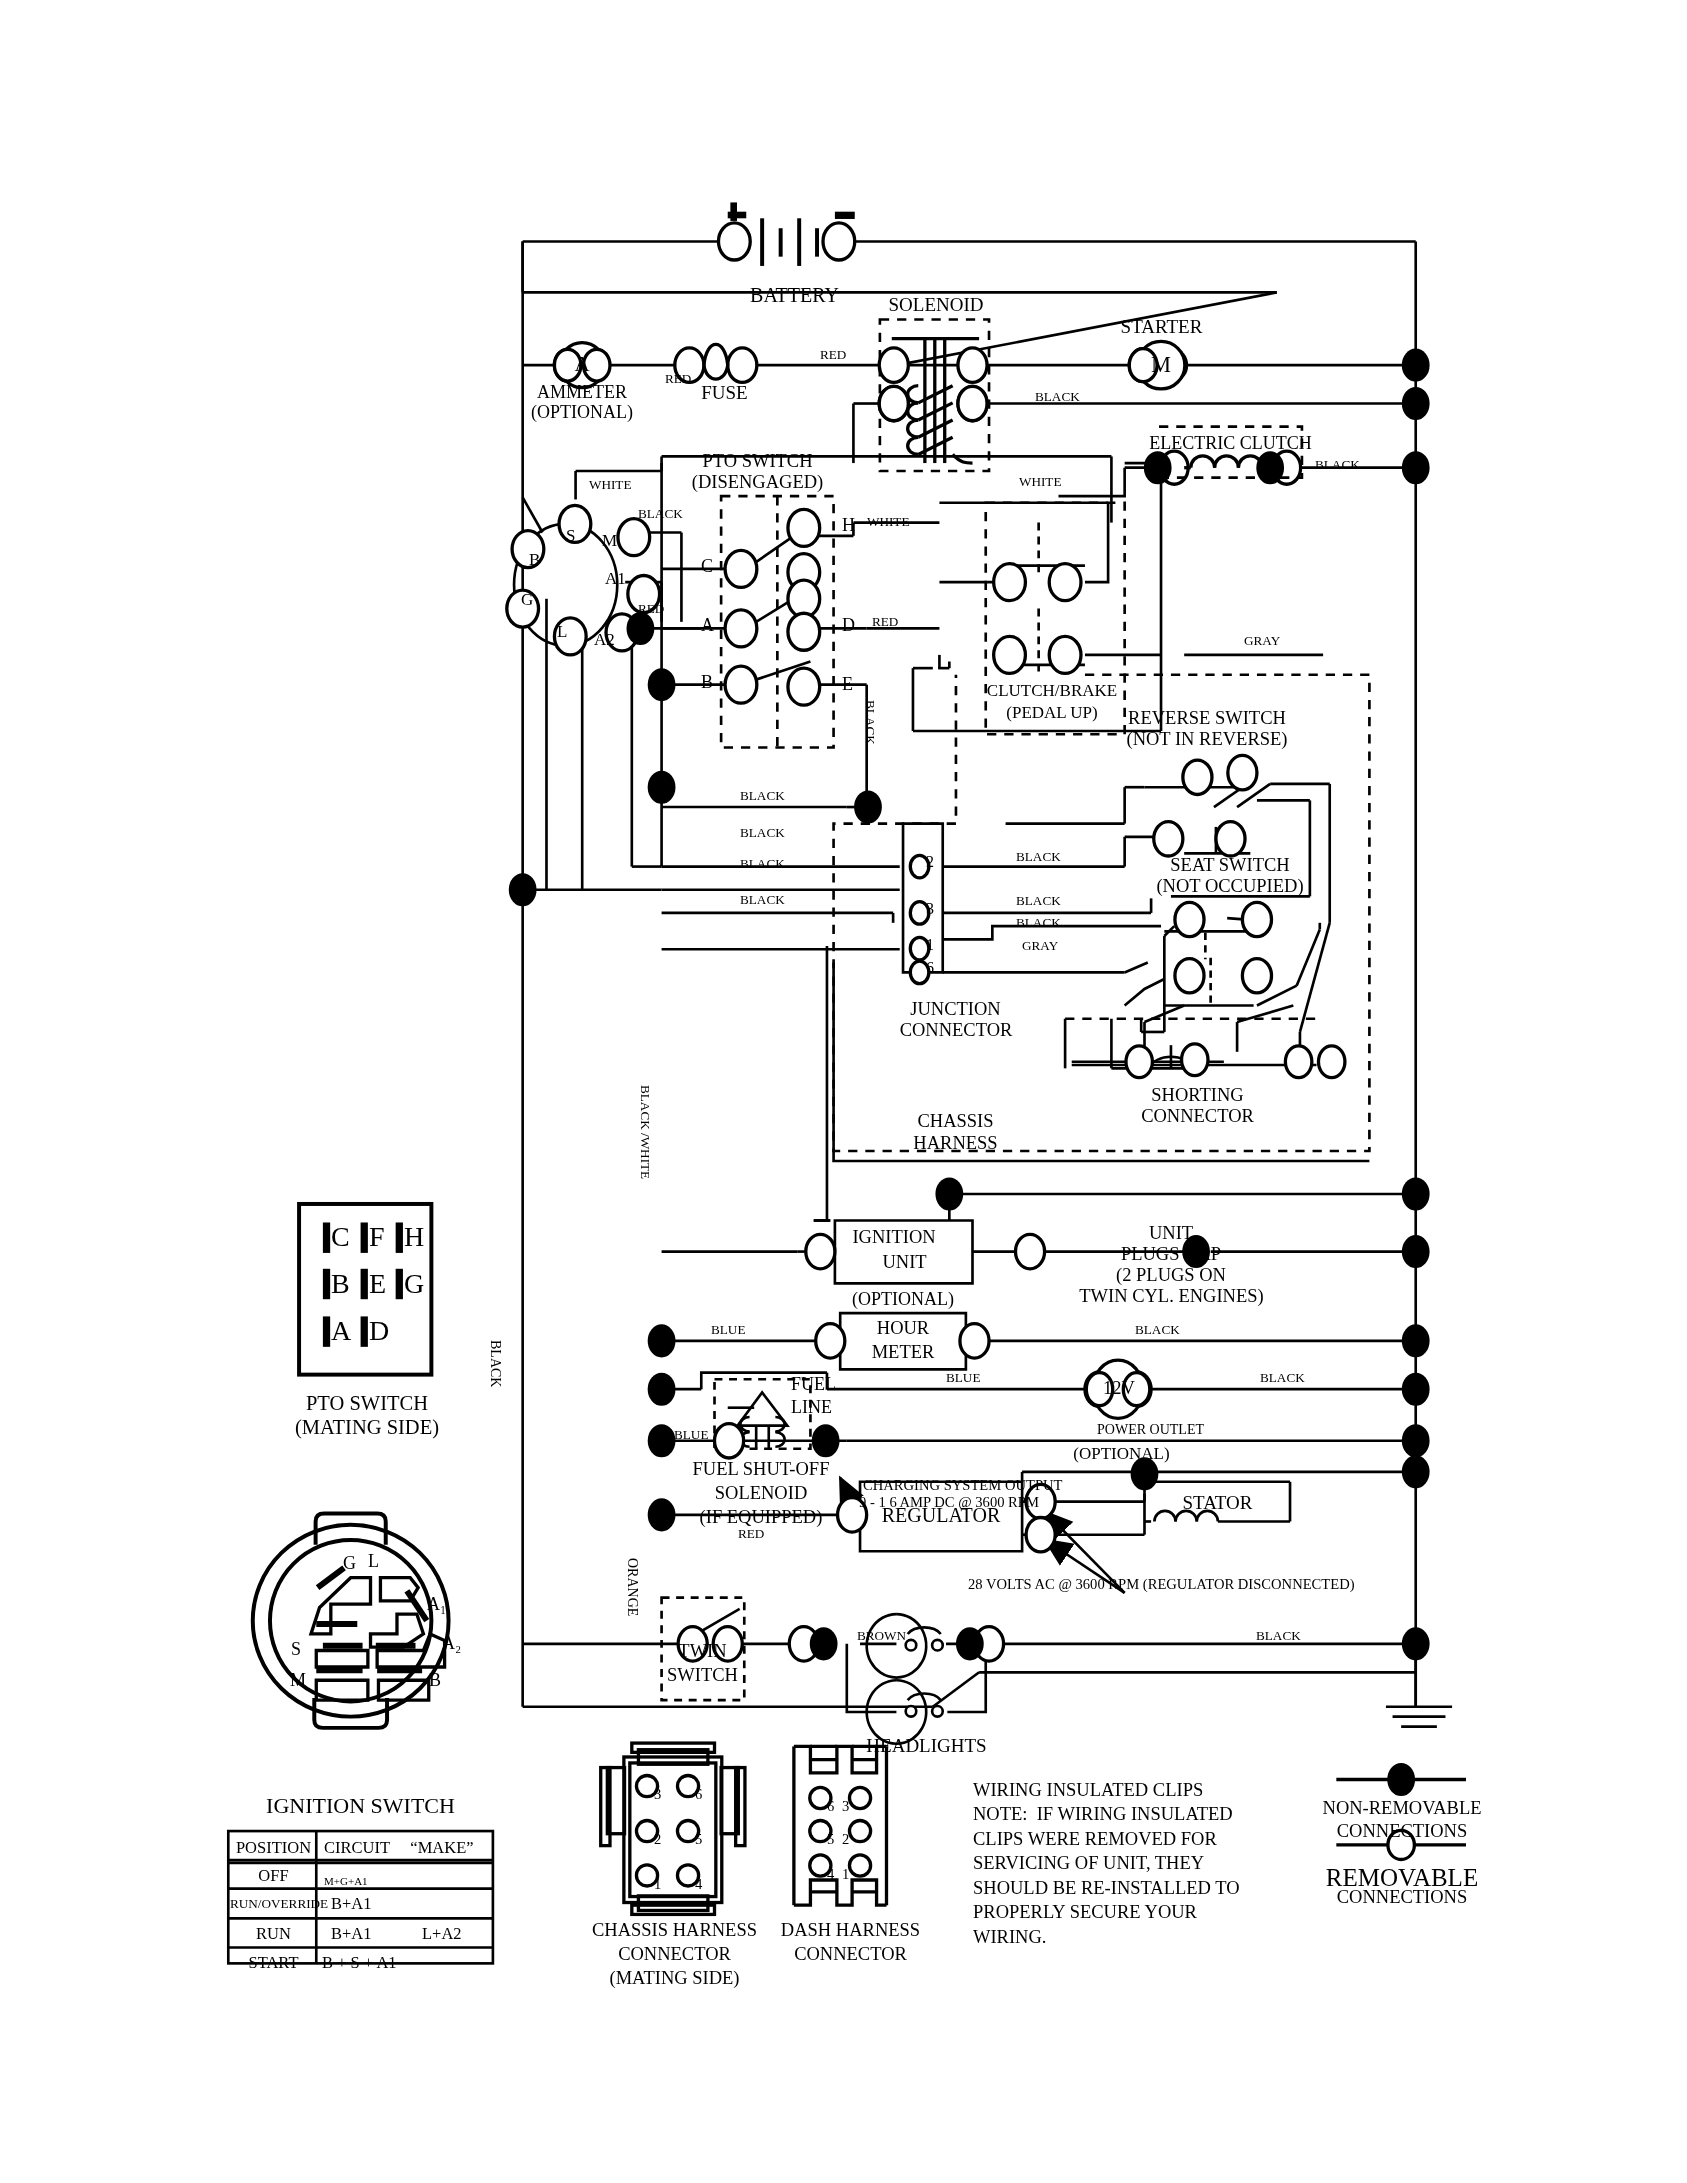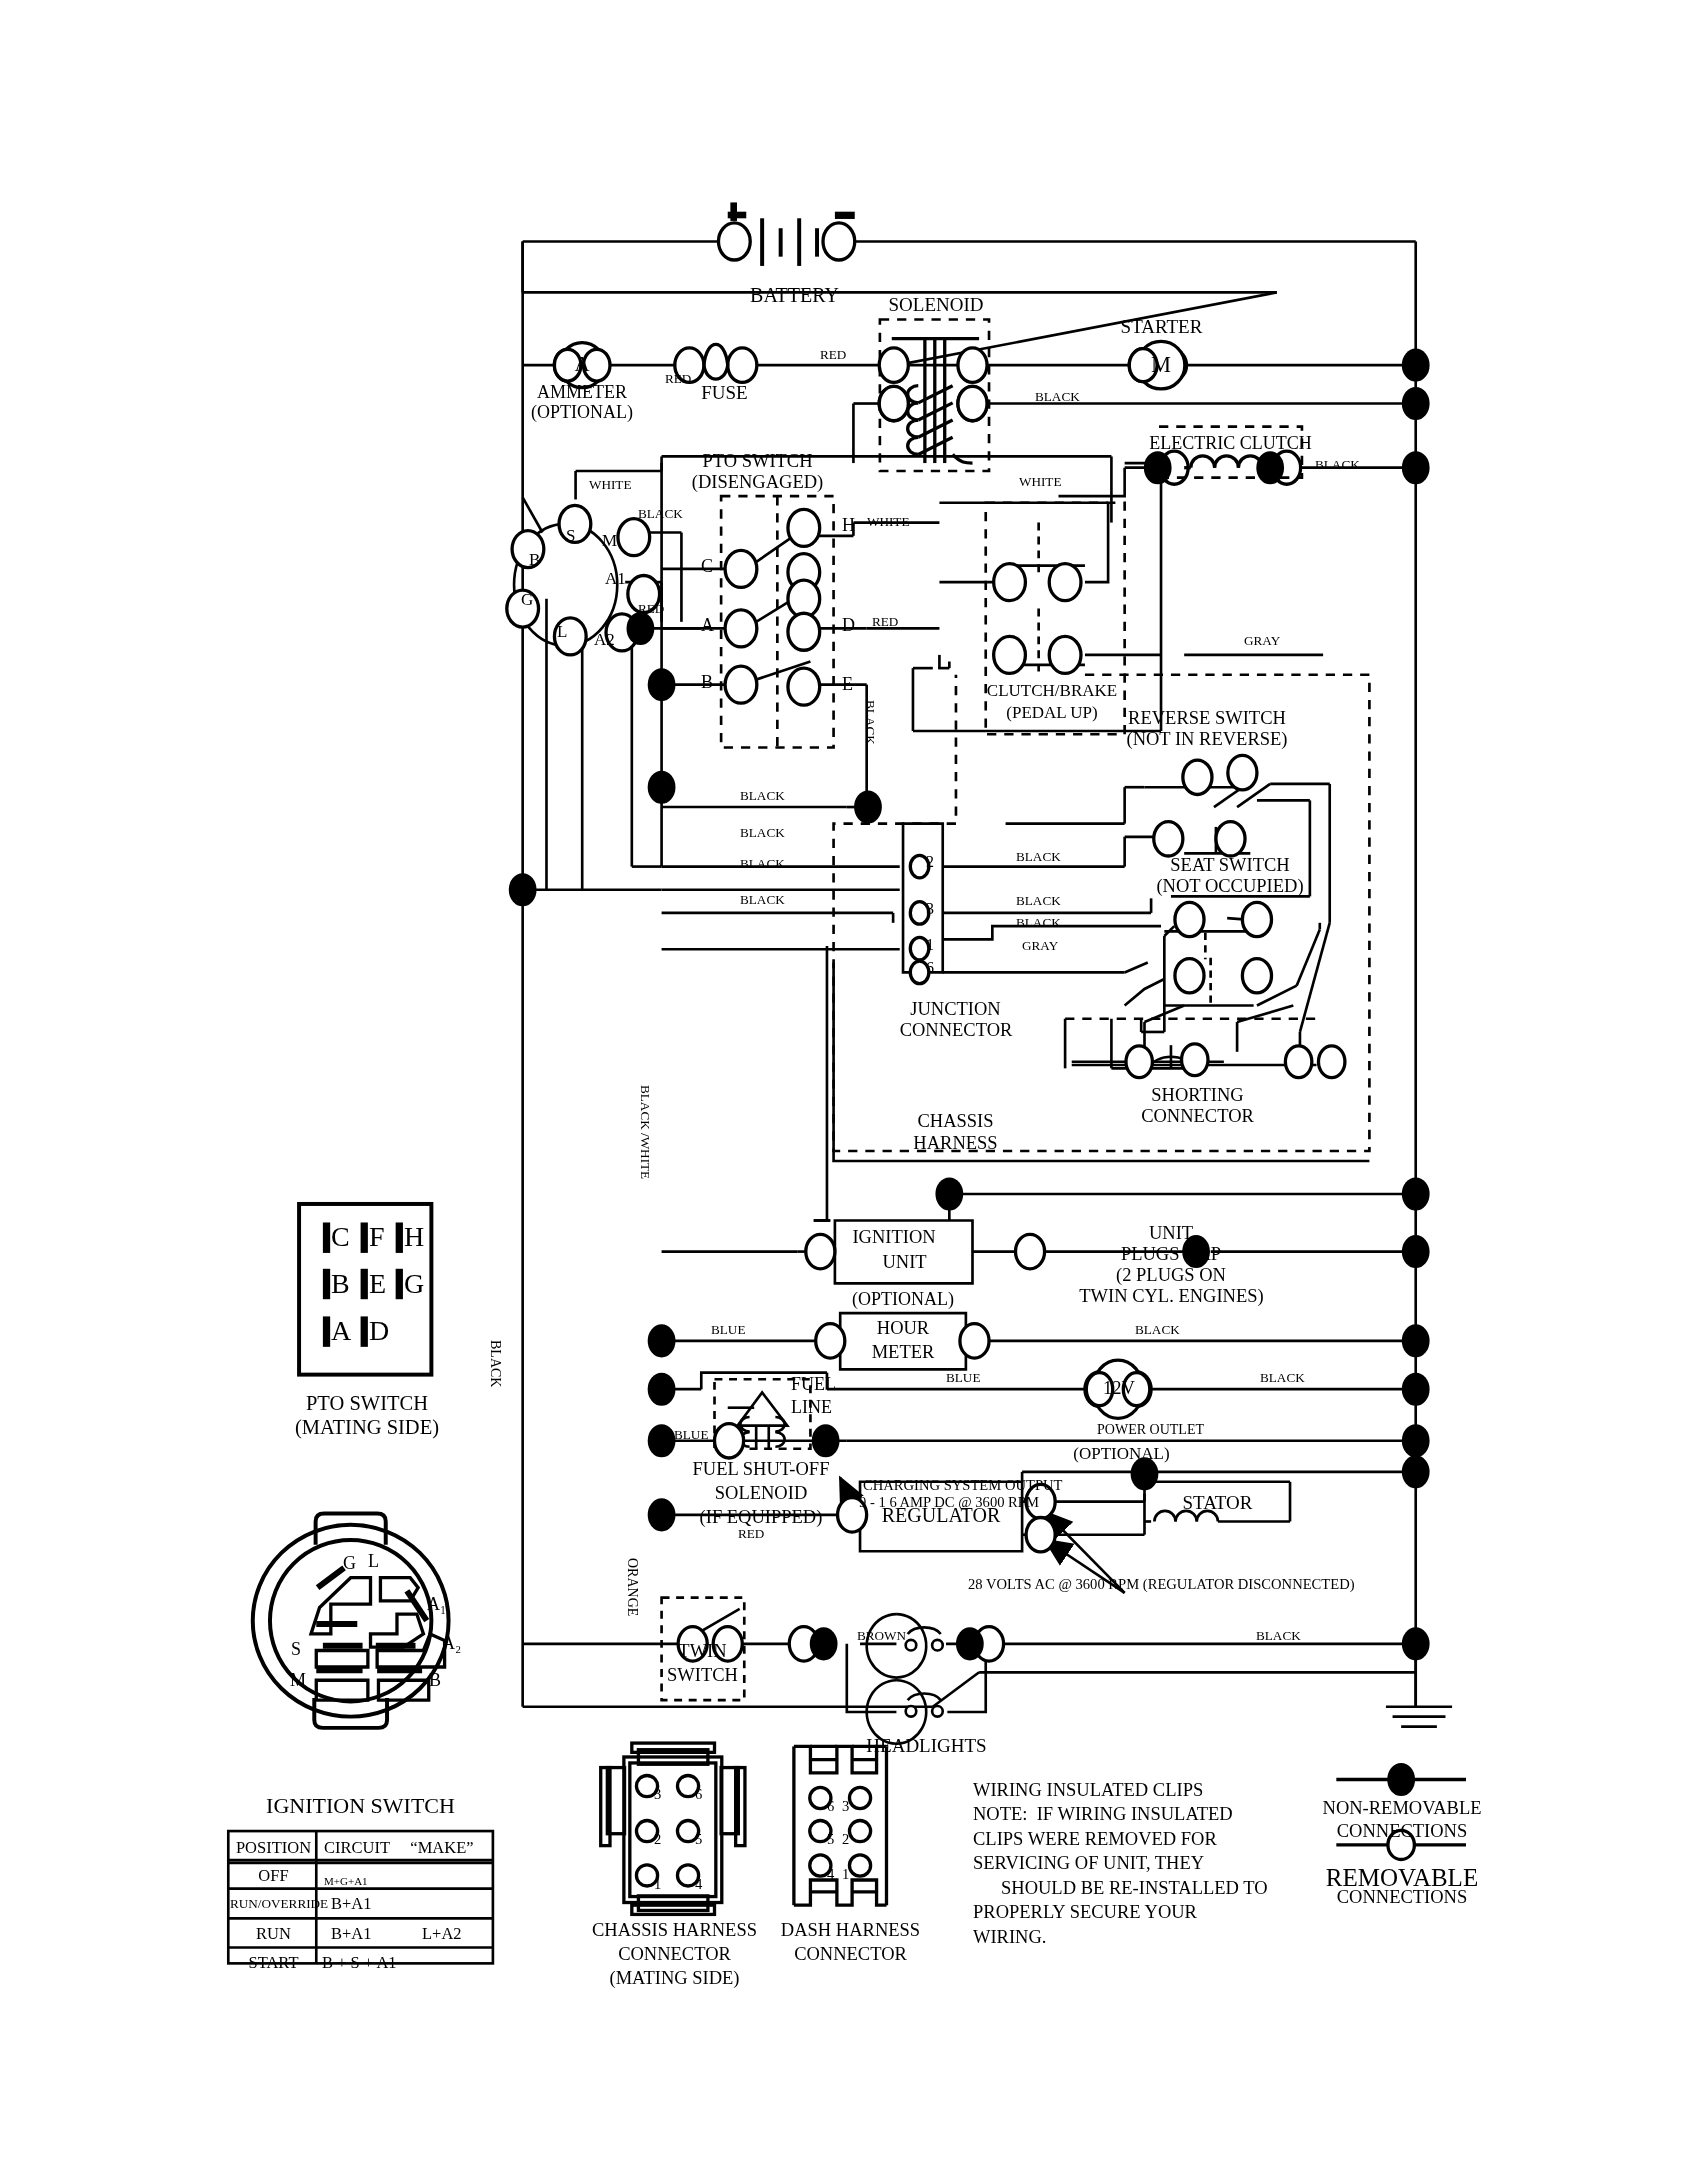--- a/index.html
+++ b/index.html
@@ -725,21 +725,21 @@
 <div class="lbl" style="left:842px;top:1831px;font-size:14.6px;">2</div>
 <div class="lbl" style="left:827px;top:1866px;font-size:14.6px;">4</div>
 <div class="lbl" style="left:842px;top:1866px;font-size:14.6px;">1</div>
 <div class="lbl c" style="left:748px;top:1920px;width:205px;font-size:18.5px;">DASH HARNESS</div>
 <div class="lbl c" style="left:748px;top:1944px;width:205px;font-size:18.5px;">CONNECTOR</div>
 
 <div class="lbl" style="left:973px;top:1780px;font-size:18.5px;">WIRING INSULATED CLIPS</div>
 <div class="lbl" style="left:973px;top:1804px;font-size:18.5px;">NOTE:  IF WIRING INSULATED</div>
 <div class="lbl" style="left:973px;top:1829px;font-size:18.5px;">CLIPS WERE REMOVED FOR</div>
 <div class="lbl" style="left:973px;top:1853px;font-size:18.5px;">SERVICING OF UNIT, THEY</div>
-<div class="lbl" style="left:973px;top:1878px;font-size:18.5px;margin-left:28px;">SHOULD BE RE-INSTALLED TO</div>
+<div class="lbl" style="left:973px;top:1878px;font-size:18.5px;">SHOULD BE RE-INSTALLED TO</div>
 <div class="lbl" style="left:973px;top:1902px;font-size:18.5px;">PROPERLY SECURE YOUR</div>
 <div class="lbl" style="left:973px;top:1927px;font-size:18.5px;">WIRING.</div>
 
 <div class="lbl c" style="left:1283px;top:1798px;width:238px;font-size:18.5px;">NON-REMOVABLE</div>
 <div class="lbl c" style="left:1283px;top:1821px;width:238px;font-size:18.5px;">CONNECTIONS</div>
 <div class="lbl c" style="left:1283px;top:1864px;width:238px;font-size:25px;">REMOVABLE</div>
 <div class="lbl c" style="left:1283px;top:1887px;width:238px;font-size:18.5px;">CONNECTIONS</div>
 
 </div>
 

